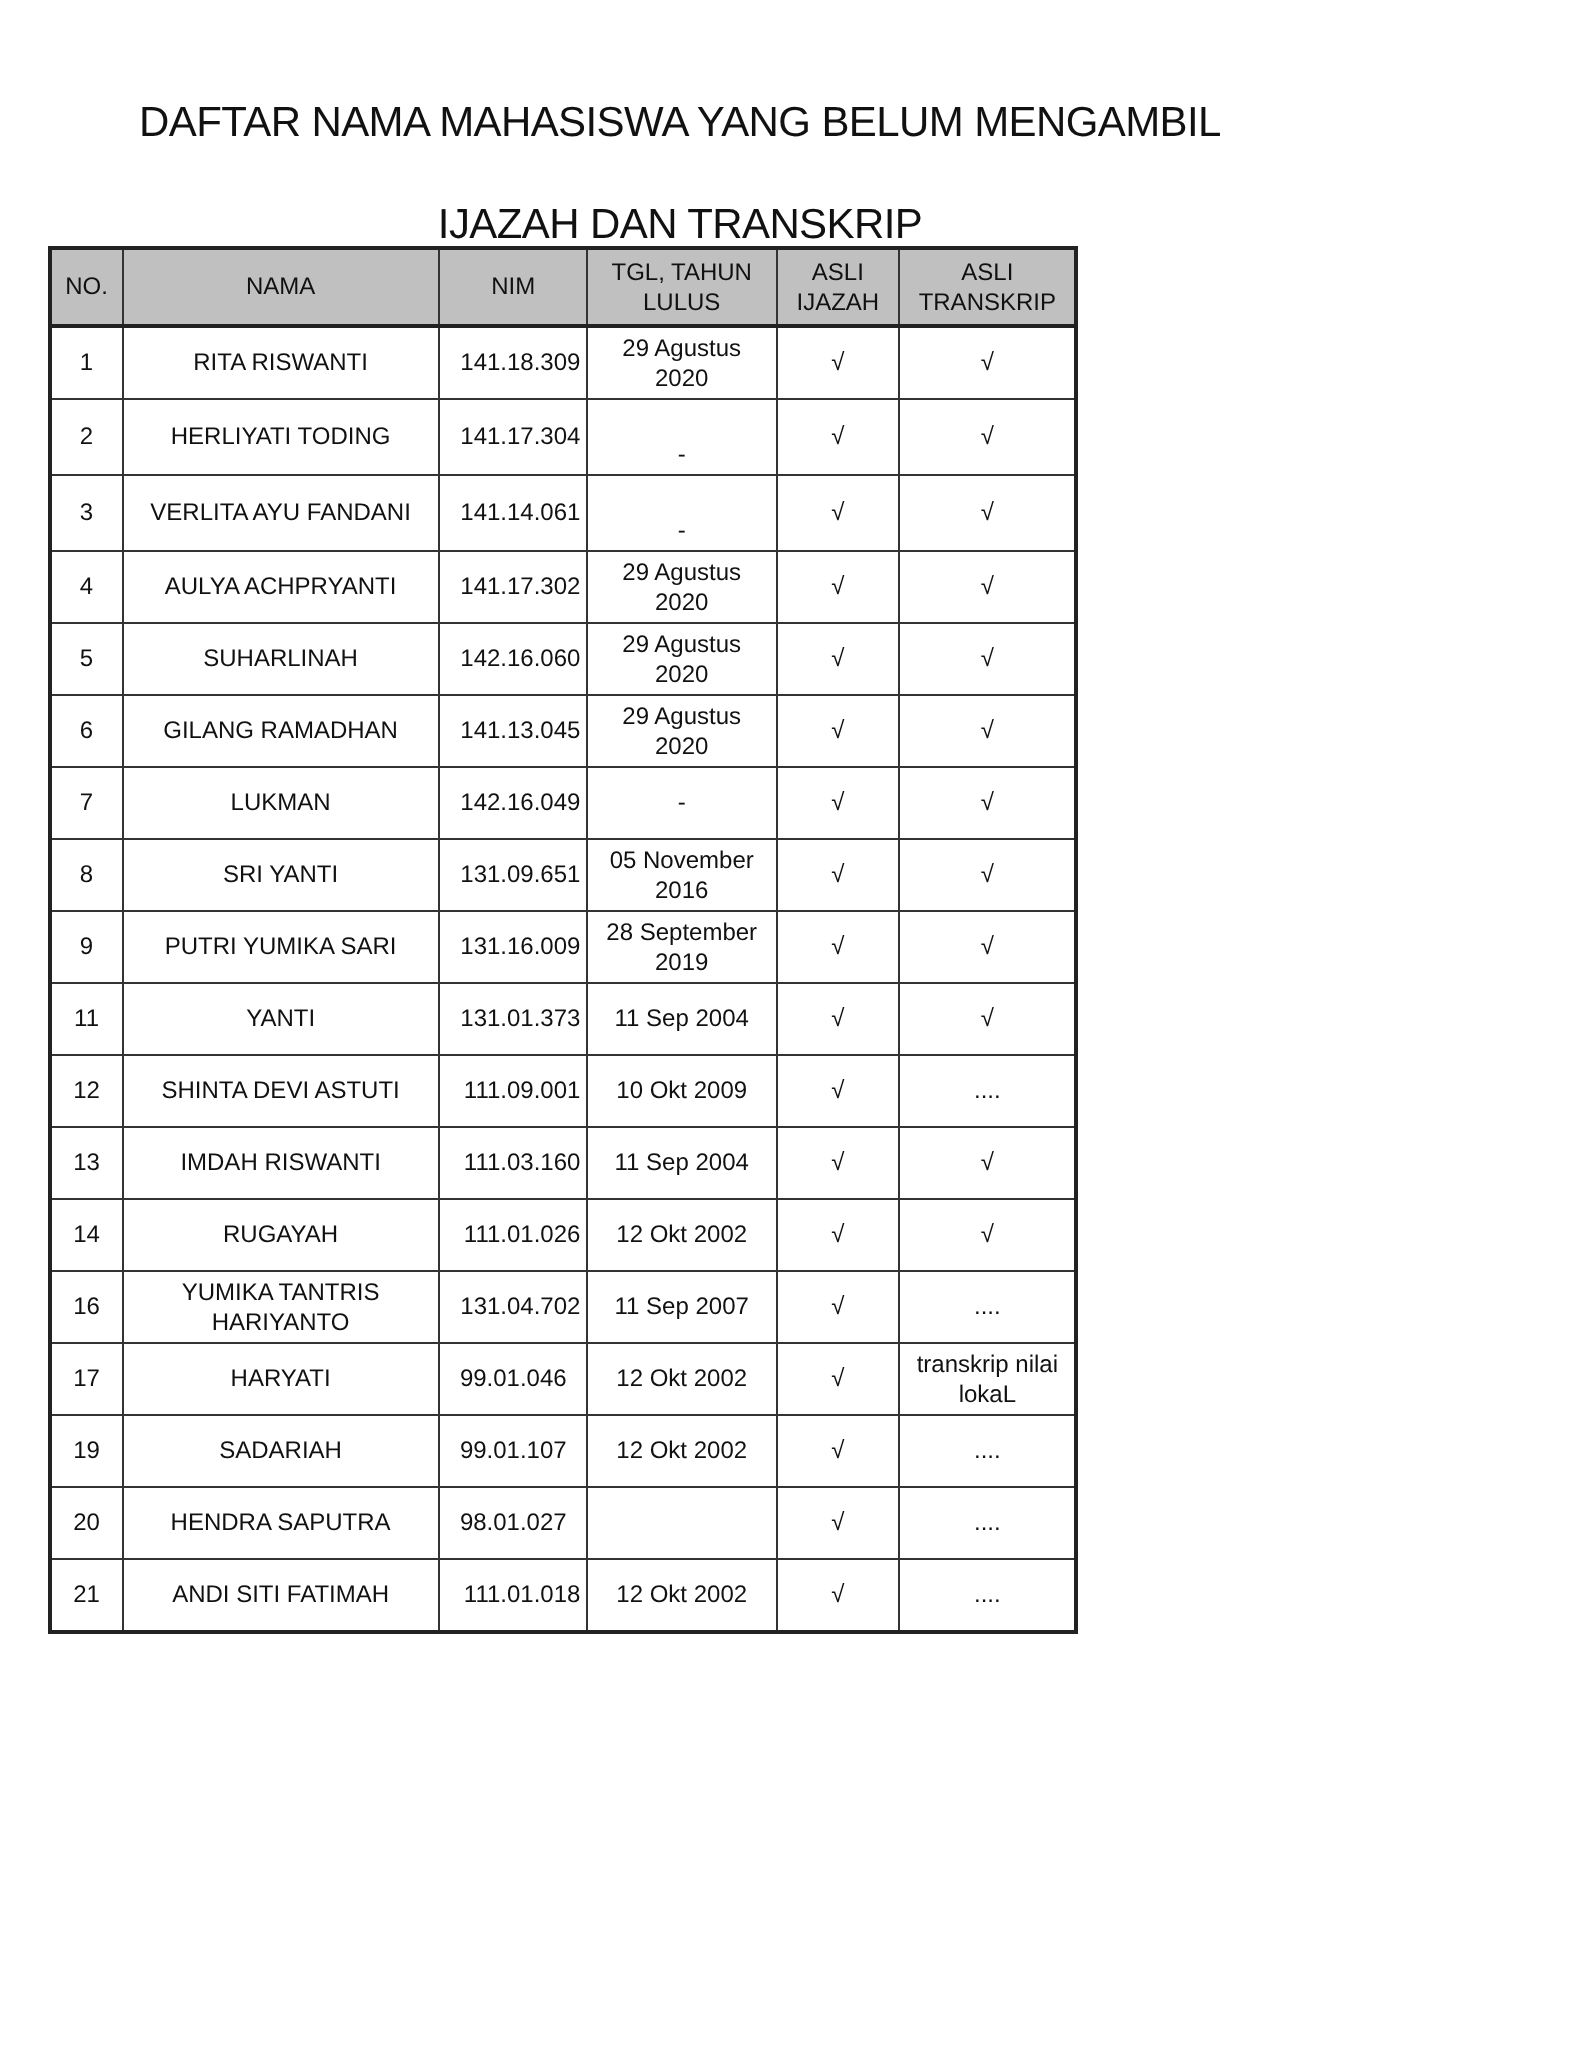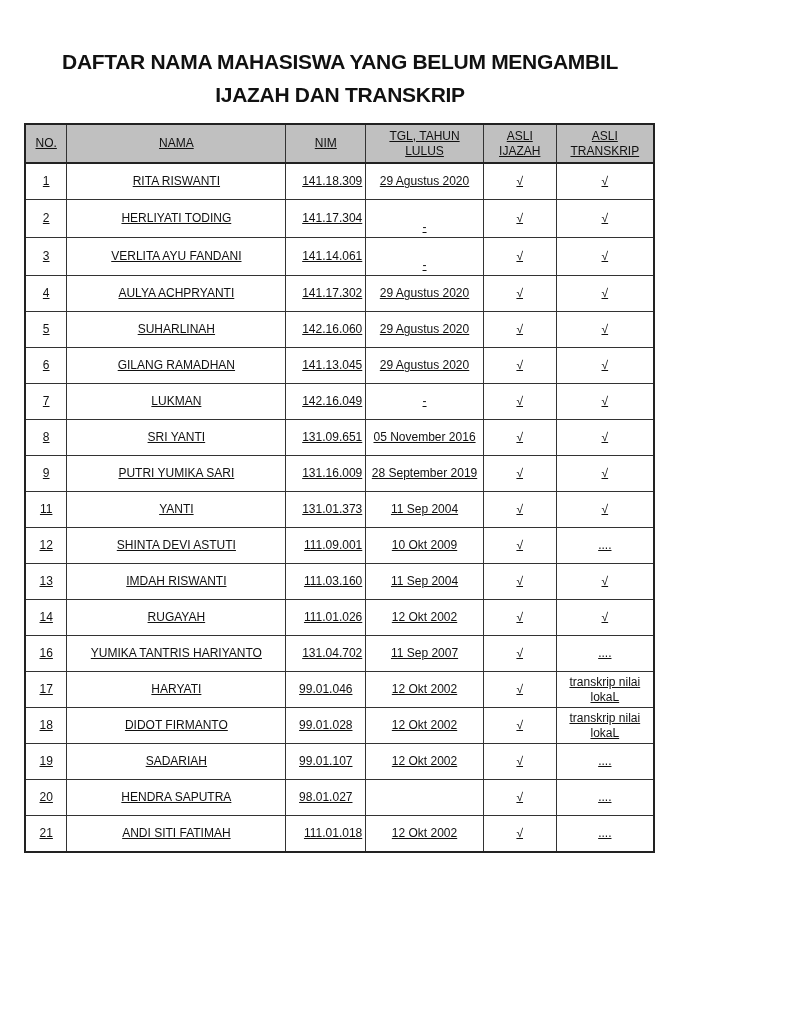--- a/index.html
+++ b/index.html
@@ -1,23 +1,23 @@
 <!DOCTYPE html>
 <html><head>
 <meta charset="utf-8">
 <style>
   html, body { margin: 0; padding: 0; background: #ffffff; }
   body { width: 791px; height: 1024px; position: relative; overflow: hidden;
          font-family: "Liberation Sans", sans-serif; color: #111; }
   .title { position: absolute; left: 0; width: 680px; text-align: center;
-           font-weight: bold; font-size: 21px; letter-spacing: -0.3px; }
+           font-weight: normal; font-size: 21px; letter-spacing: -0.3px; }
   .t1 { top: 50px; }
-  .t2 { top: 83px; }
-  table { position: absolute; left: 24px; top: 123px; width: 631px;
-          border-collapse: collapse; border: 2px solid #222; font-size: 12px; text-decoration: underline; }
+  .t2 { top: 101px; }
+  table { position: absolute; left: 24px; top: 123px; width: 515px;
+          border-collapse: collapse; border: 2px solid #222; font-size: 12px; }
   th, td { border: 1.5px solid #333; padding: 0 3px; }
   th { background: #c0c0c0; font-weight: normal; height: 37px; line-height: 15px;
        border-bottom: 2.5px solid #222; }
   td { height: 35px; line-height: 15px; }
   col.c-no { width: 42px; } col.c-nama { width: 220px; } col.c-nim { width: 80px; }
   col.c-tgl { width: 118px; } col.c-ij { width: 73px; } col.c-tr { width: 98px; }
   .center { text-align: center; }
   .right { text-align: right; margin-top: 27px; }
   .left { text-align: center; }
   .low { vertical-align: bottom; padding-bottom: 2px; }
@@ -168,28 +168,20 @@
       </tr>
       <tr>
         <td class="center">17</td>
         <td class="left">HARYATI</td>
         <td class="center">99.01.046</td>
         <td class="center">12 Okt 2002</td>
         <td class="center">√</td>
         <td class="center">transkrip nilai lokaL</td>
       </tr>
       <tr>
-        <td class="center">18</td>
-        <td class="left">DIDOT FIRMANTO</td>
-        <td class="center">99.01.028</td>
-        <td class="center">12 Okt 2002</td>
-        <td class="center">√</td>
-        <td class="center">transkrip nilai lokaL</td>
-      </tr>
-      <tr>
         <td class="center">19</td>
         <td class="left">SADARIAH</td>
         <td class="center">99.01.107</td>
         <td class="center">12 Okt 2002</td>
         <td class="center">√</td>
         <td class="center">....</td>
       </tr>
       <tr>
         <td class="center">20</td>
         <td class="left">HENDRA SAPUTRA</td>

